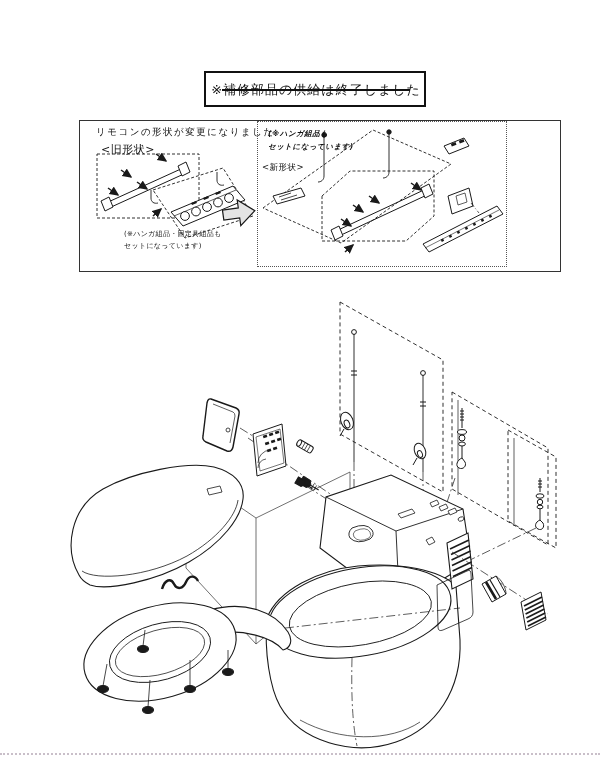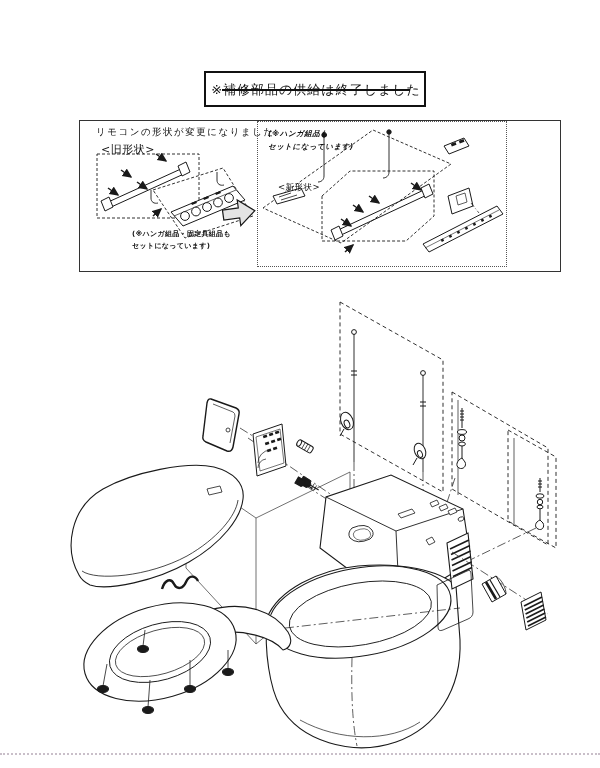--- a/index.html
+++ b/index.html
@@ -16,27 +16,27 @@
     border:1px solid #111;width:100%;height:100%;
     display:flex;align-items:center;justify-content:center;
     font-size:13px;letter-spacing:1px;white-space:nowrap;
   }
   .remote-section{
     position:absolute;left:79px;top:120px;width:482px;height:152px;
     border:1px solid #333;box-sizing:border-box;background:#fff;
   }
   .rc-title{position:absolute;left:16px;top:5px;font-size:9.5px;letter-spacing:1.5px;}
   .rc-old-label{position:absolute;left:21px;top:21px;font-size:11px;letter-spacing:0.5px;}
-  .rc-old-note{position:absolute;left:52px;top:108px;font-size:7px;font-weight:700;line-height:1.7;letter-spacing:0.3px;}
+  .rc-old-note{position:absolute;left:44px;top:108px;font-size:7px;font-weight:400;line-height:1.7;letter-spacing:0.3px;}
   .rc-new-box{
     position:absolute;left:177px;top:0px;width:250px;height:146px;
     border:1px dotted #555;box-sizing:border-box;
   }
   .rc-new-note{position:absolute;left:10px;top:6px;font-size:7.5px;font-weight:600;line-height:1.7;letter-spacing:0.5px;font-style:italic;}
-  .rc-new-label{position:absolute;left:20px;top:40px;font-size:8.5px;letter-spacing:0.5px;margin-top:20px;}
+  .rc-new-label{position:absolute;left:4px;top:40px;font-size:8.5px;letter-spacing:0.5px;}
   .rc-art,.main-art{position:absolute;left:0;top:0;}
   .main-art{top:278px;}
   .cut-line{
     position:absolute;left:0;top:753px;width:600px;height:0;
     border-top:2px dotted #c9bfc9;
   }
 </style>
 </head>
 <body>
 

